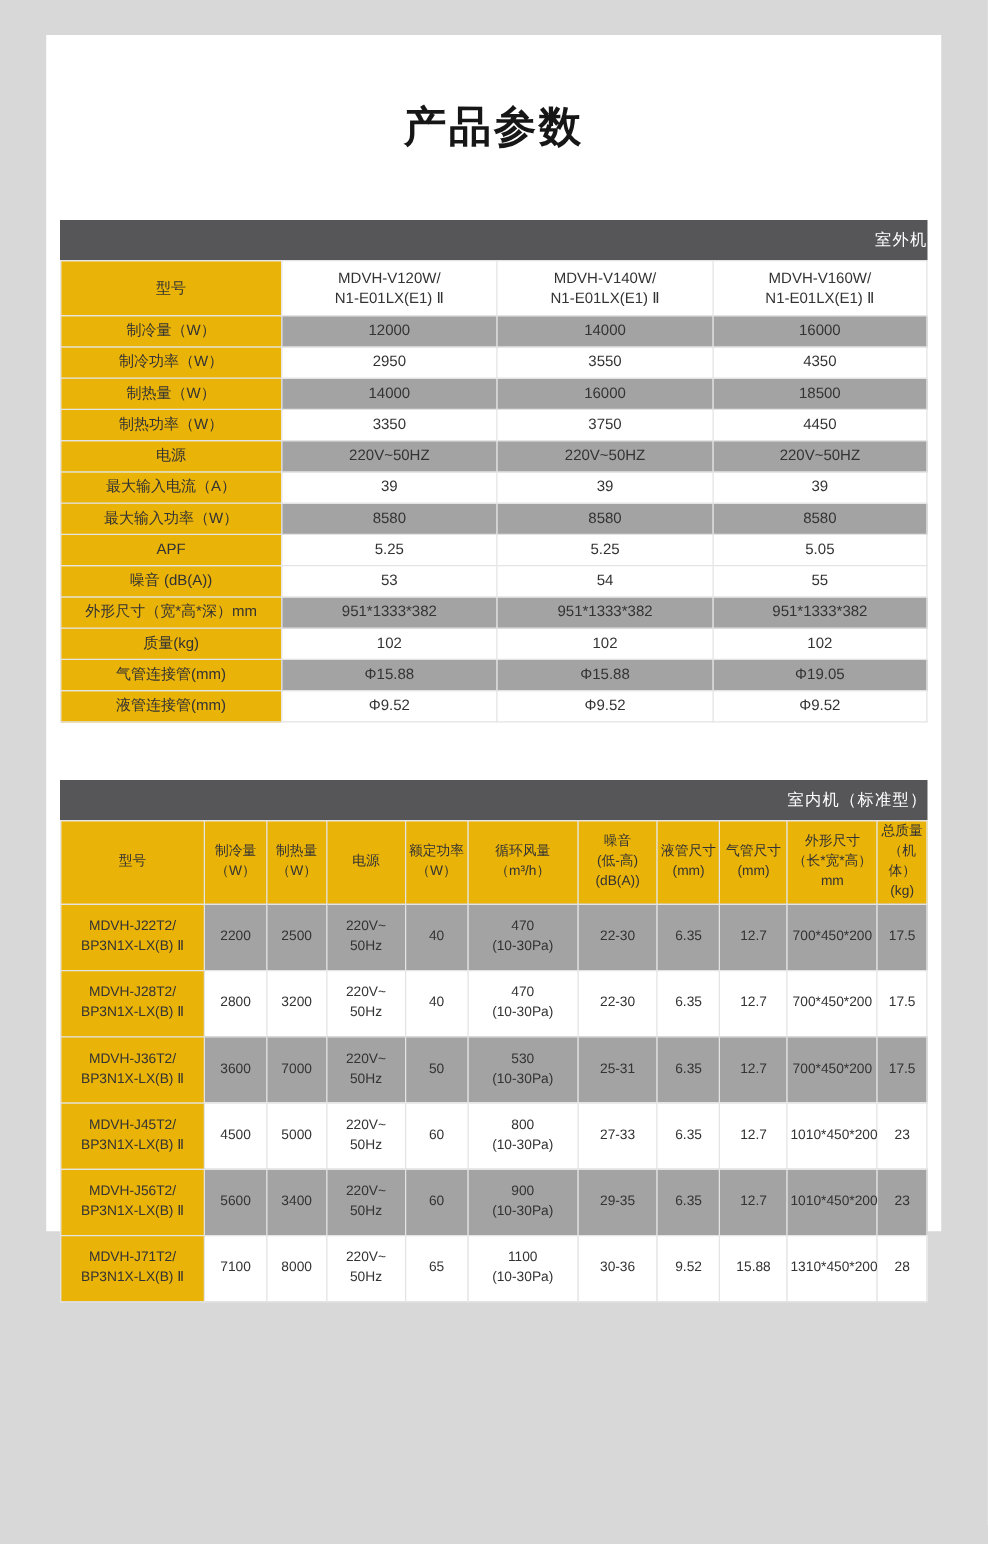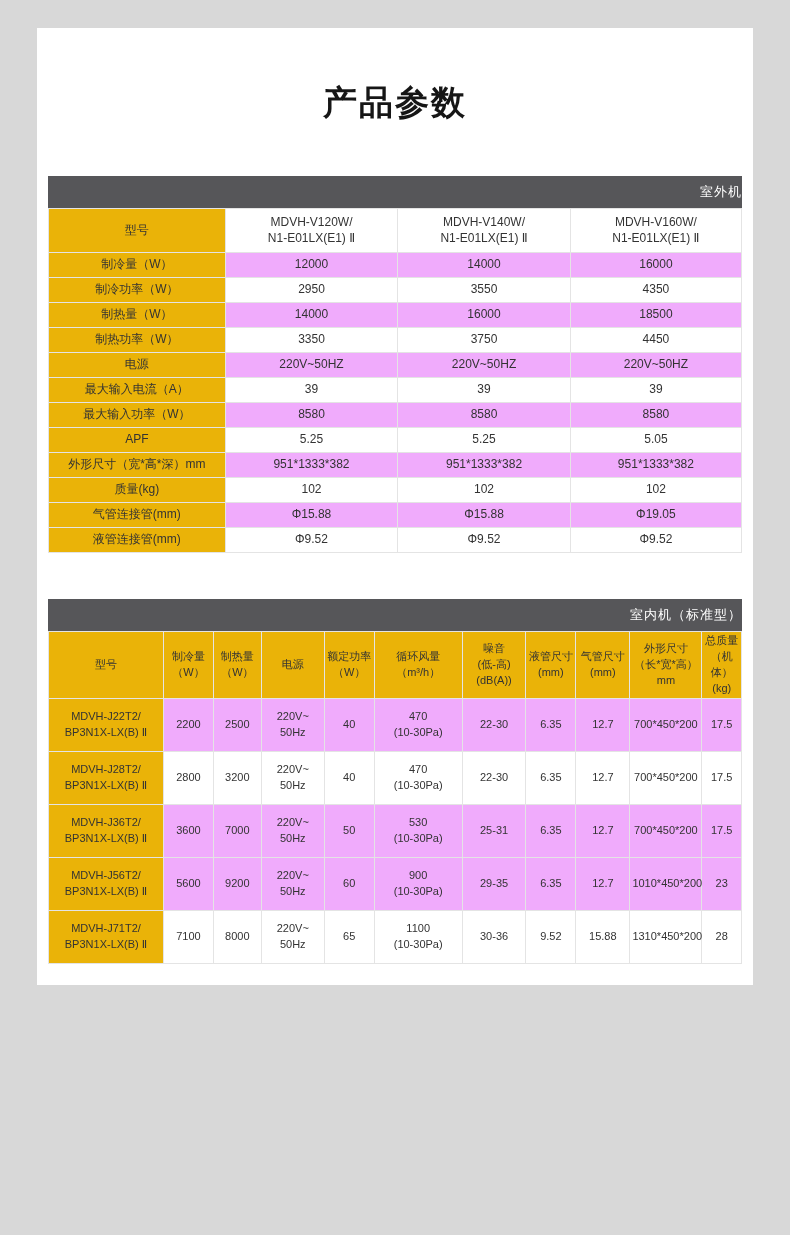--- a/index.html
+++ b/index.html
@@ -51,21 +51,21 @@
   td, th {
     border: 1px solid #e4e4e4;
     text-align: center;
     vertical-align: middle;
     font-weight: normal;
     white-space: pre-line;
     padding: 1px 2px;
     background: #ffffff;
   }
   td.lbl, th.lbl { background: #eab308; }
-  td.g { background: #f0abfc; }
+  td.g { background: #a3a3a3; }
   
   .t1 { font-size: 12px; color: #333; }
   .t1 tr { height: 25px; }
   .t1 tr.hdr { height: 44px; }
   .t1 td { line-height: 1.3; }
   
   .t2 { font-size: 11px; color: #333; }
   .t2 tr.hdr { height: 60px; }
   .t2 tr.dr { height: 53px; margin-left: 32px; }
   .t2 td { line-height: 1.45; }
@@ -137,20 +137,26 @@
               <td class="lbl">最大输入功率（W）</td>
               <td class="g">8580</td>
               <td class="g">8580</td>
               <td class="g">8580</td>
             </tr>
             <tr>
               <td class="lbl">APF</td>
               <td>5.25</td>
               <td>5.25</td>
               <td>5.05</td>
+            </tr>
+            <tr>
+              <td class="lbl">噪音 (dB(A))</td>
+              <td>53</td>
+              <td>54</td>
+              <td>55</td>
             </tr>
             <tr>
               <td class="lbl">外形尺寸（宽*高*深）mm</td>
               <td class="g">951*1333*382</td>
               <td class="g">951*1333*382</td>
               <td class="g">951*1333*382</td>
             </tr>
             <tr>
               <td class="lbl">质量(kg)</td>
               <td>102</td>
@@ -257,24 +263,40 @@
               <td class="g">50</td>
               <td class="g">530
 (10-30Pa)</td>
               <td class="g">25-31</td>
               <td class="g">6.35</td>
               <td class="g">12.7</td>
               <td class="g">700*450*200</td>
               <td class="g">17.5</td>
             </tr>
             <tr class="dr">
+              <td class="lbl">MDVH-J45T2/
+BP3N1X-LX(B) Ⅱ</td>
+              <td>4500</td>
+              <td>5000</td>
+              <td>220V~
+50Hz</td>
+              <td>60</td>
+              <td>800
+(10-30Pa)</td>
+              <td>27-33</td>
+              <td>6.35</td>
+              <td>12.7</td>
+              <td>1010*450*200</td>
+              <td>23</td>
+            </tr>
+            <tr class="dr">
               <td class="lbl">MDVH-J56T2/
 BP3N1X-LX(B) Ⅱ</td>
               <td class="g">5600</td>
-              <td class="g">9200</td>
+              <td class="g">3400</td>
               <td class="g">220V~
 50Hz</td>
               <td class="g">60</td>
               <td class="g">900
 (10-30Pa)</td>
               <td class="g">29-35</td>
               <td class="g">6.35</td>
               <td class="g">12.7</td>
               <td class="g">1010*450*200</td>
               <td class="g">23</td>

